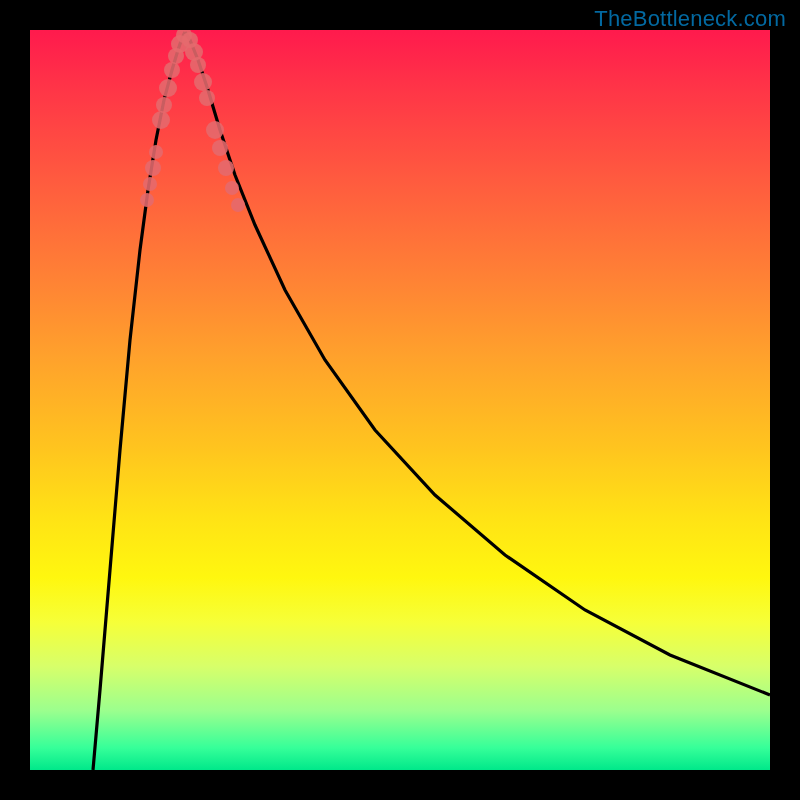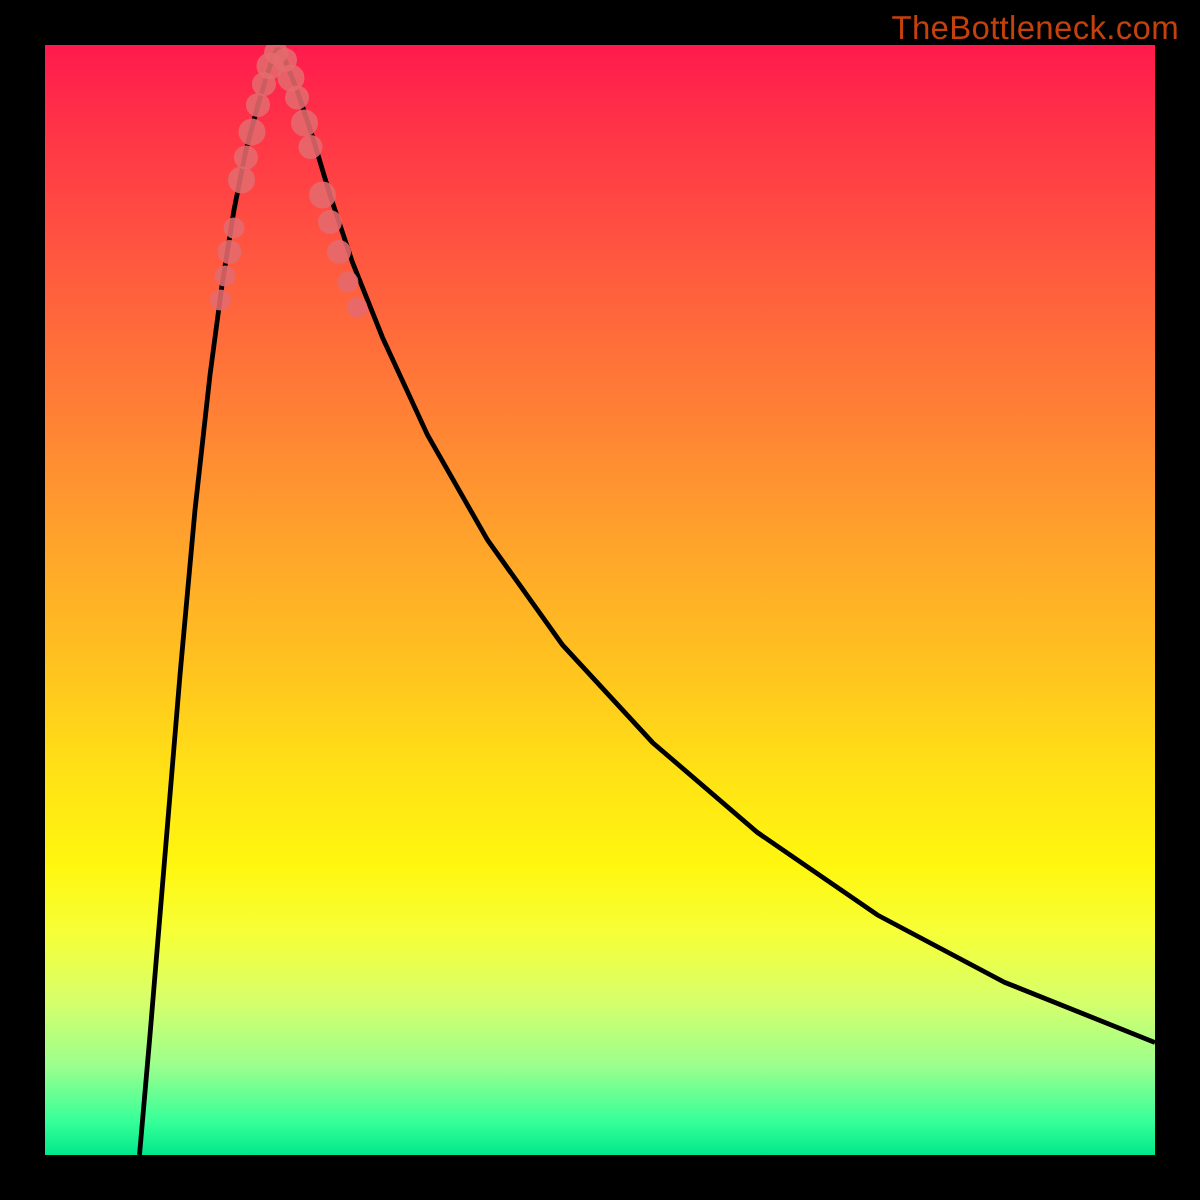--- a/index.html
+++ b/index.html
@@ -38,21 +38,21 @@
       #d7ff6a 86%,
       #9bff8e 92%,
       #36ff99 97%,
       #00e88a 100%
     );
   }
   .watermark {
     position: absolute;
     top: 6px;
     right: 14px;
-    color: #c2410c;
+    color: #0369a1;
     font-size: 22px;
     font-weight: 500;
     letter-spacing: 0.2px;
     user-select: none;
   }
   svg {
     position: absolute;
     left: 0;
     top: 0;
   }

